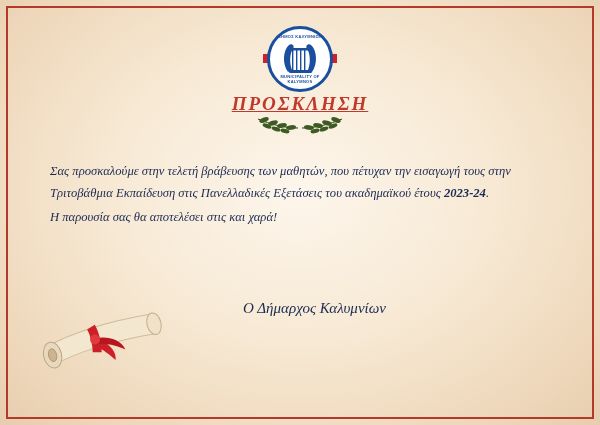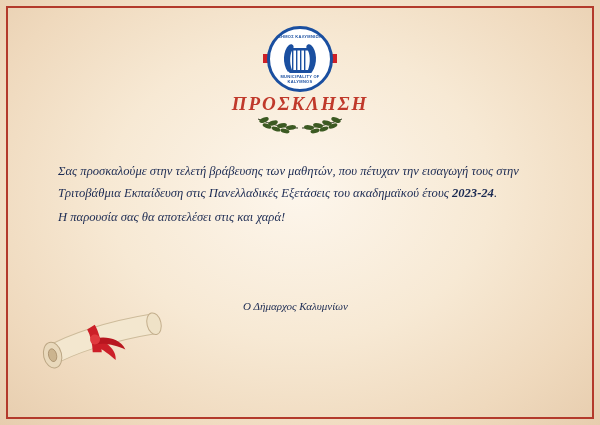--- a/index.html
+++ b/index.html
@@ -87,20 +87,21 @@
     position: absolute;
     left: 0;
     right: 0;
     top: 93px;
     text-align: center;
     color: #c0392b;
     font-size: 19px;
     font-style: italic;
     font-weight: bold;
     letter-spacing: 2px;
+    text-decoration: underline;
   }
 
   
   .divider {
     position: absolute;
     left: 50%;
     top: 115px;
     transform: translateX(-50%);
     width: 116px;
     height: 26px;
@@ -111,30 +112,30 @@
     position: absolute;
     left: 42px;
     right: 40px;
     top: 160px;
     font-size: 12.6px;
     line-height: 1.75;
     color: #1b2a52;
     font-style: italic;
     text-align: left;
   }
-  .body-text p { margin: 0 0 2px 16px; }
+  .body-text p { margin: 0 0 2px 8px; }
   .body-text .b { font-weight: bold; }
 
   
   .signature {
     position: absolute;
     left: 243px;
     top: 300px;
     color: #1b2a52;
-    font-size: 11px;
+    font-size: 15px;
     font-style: italic;
   }
   .signature .role { margin-bottom: 26px; }
   .signature .name { }
 
   
   .diploma {
     position: absolute;
     left: 30px;
     top: 296px;

